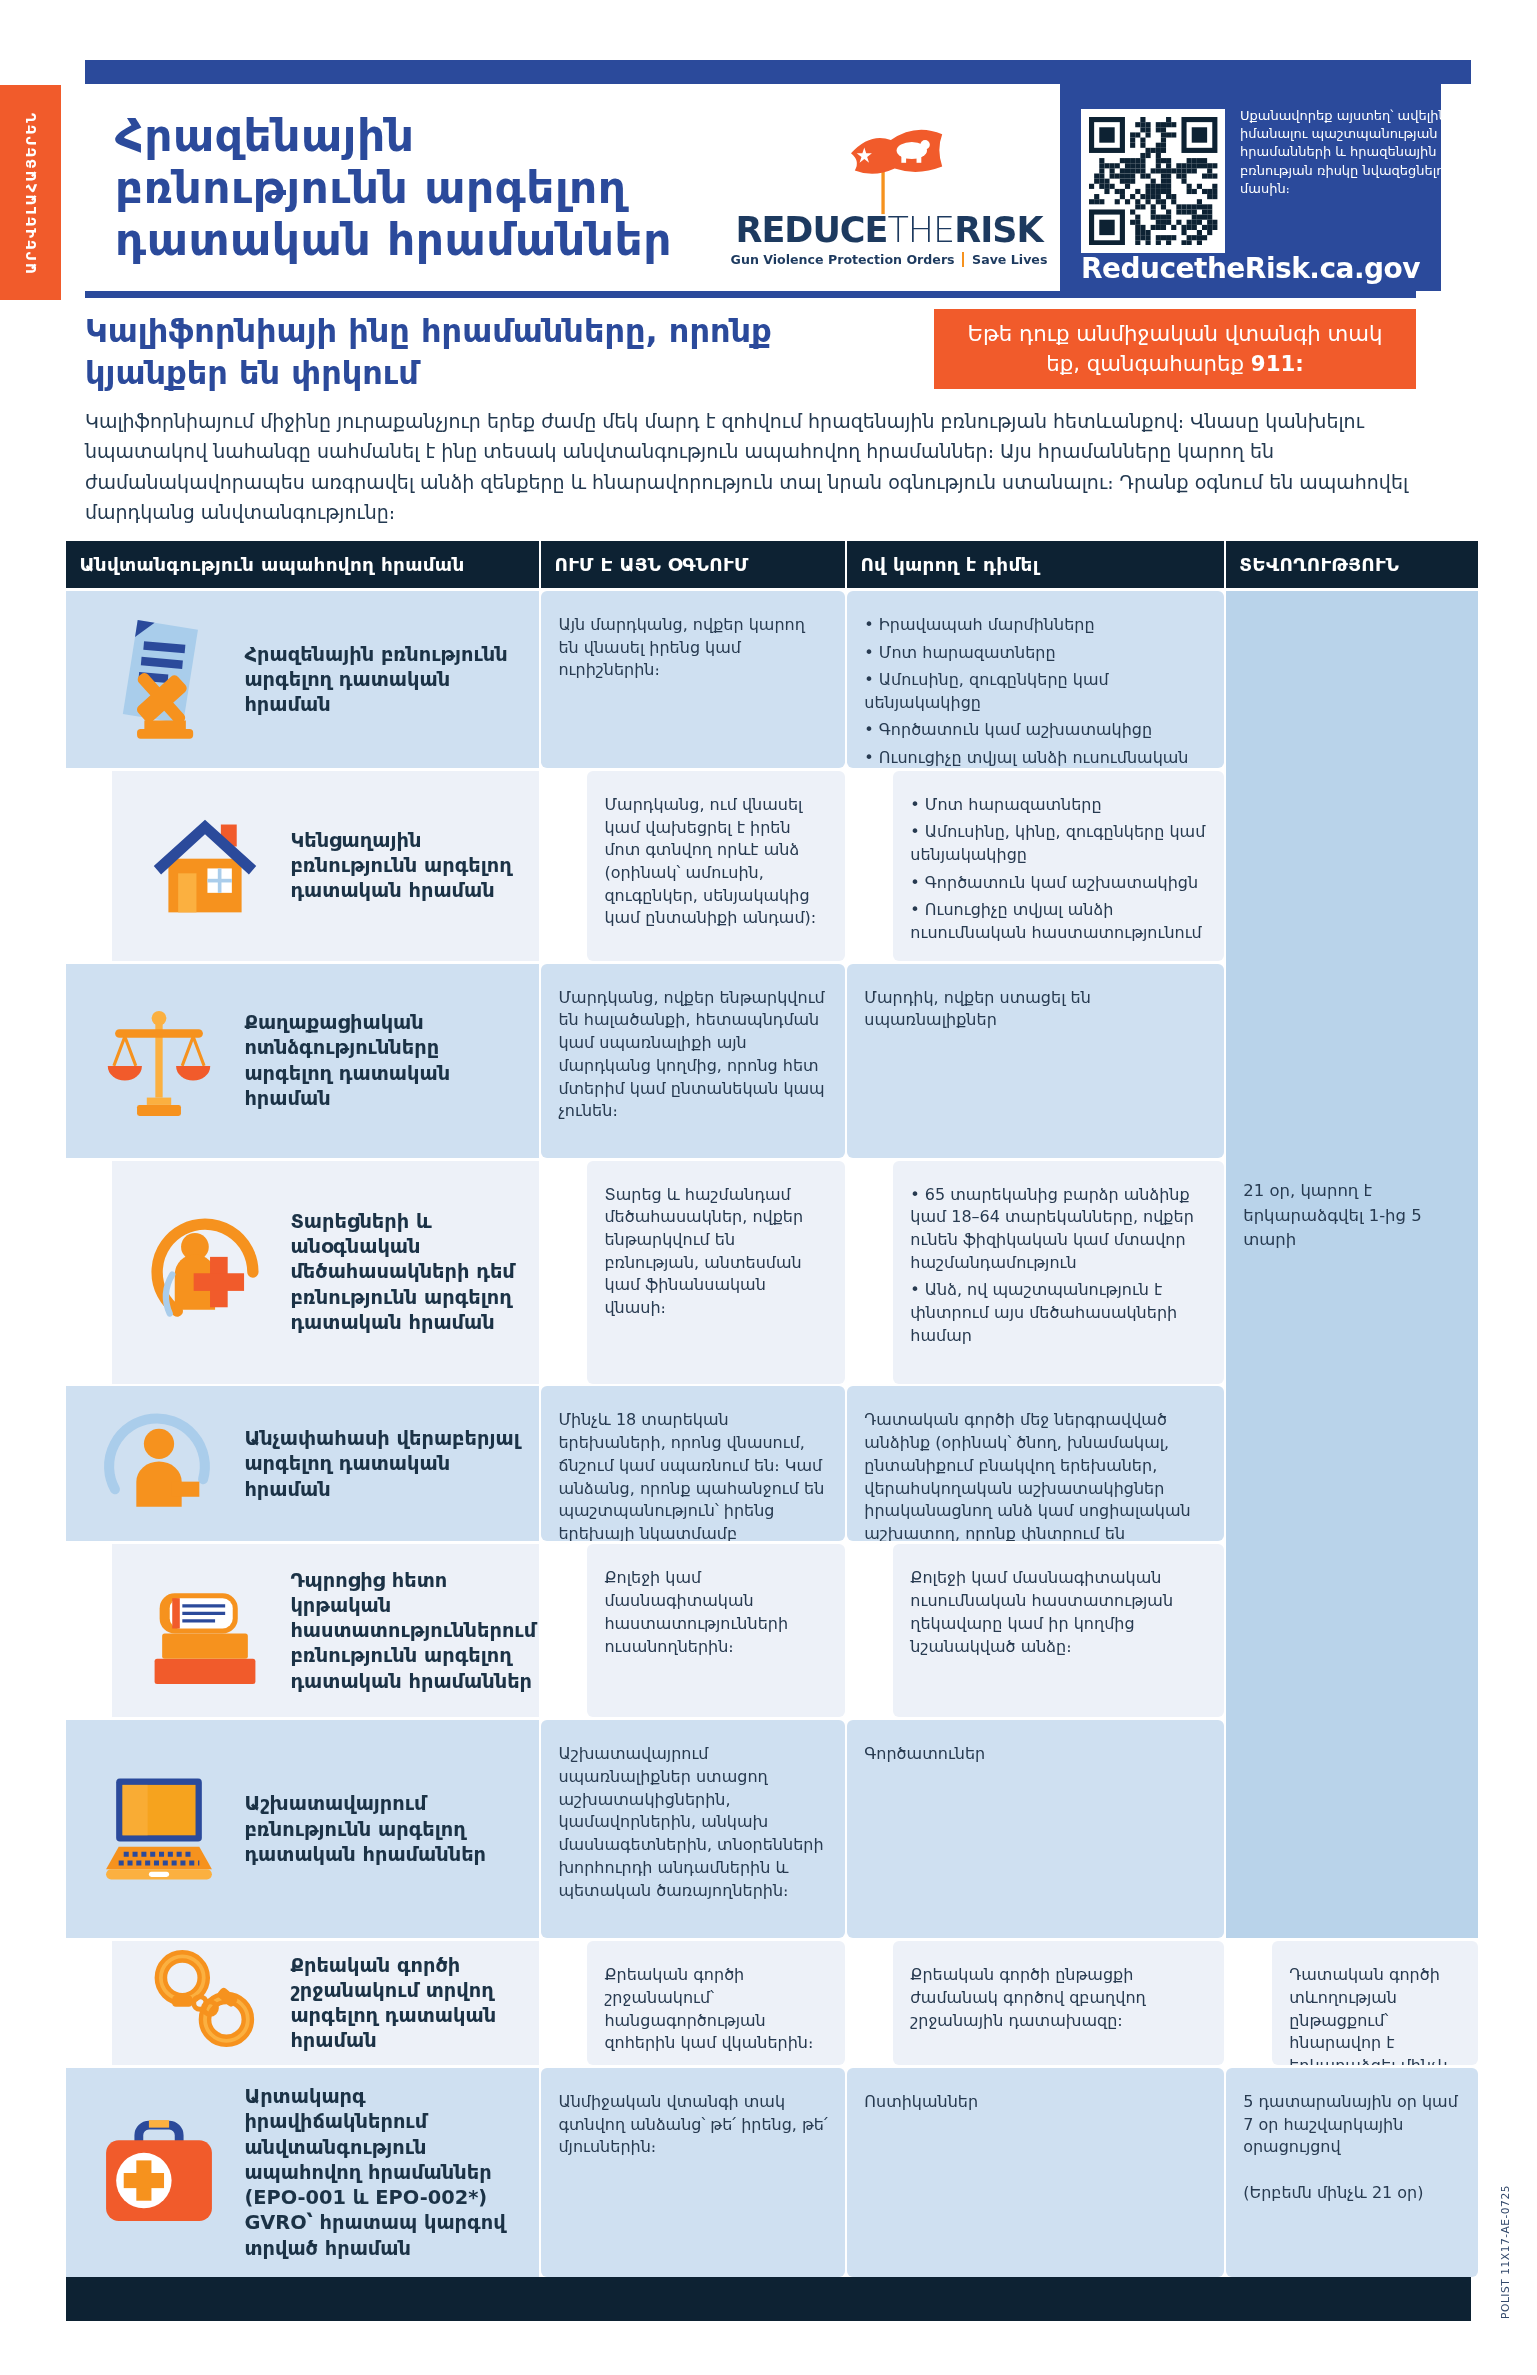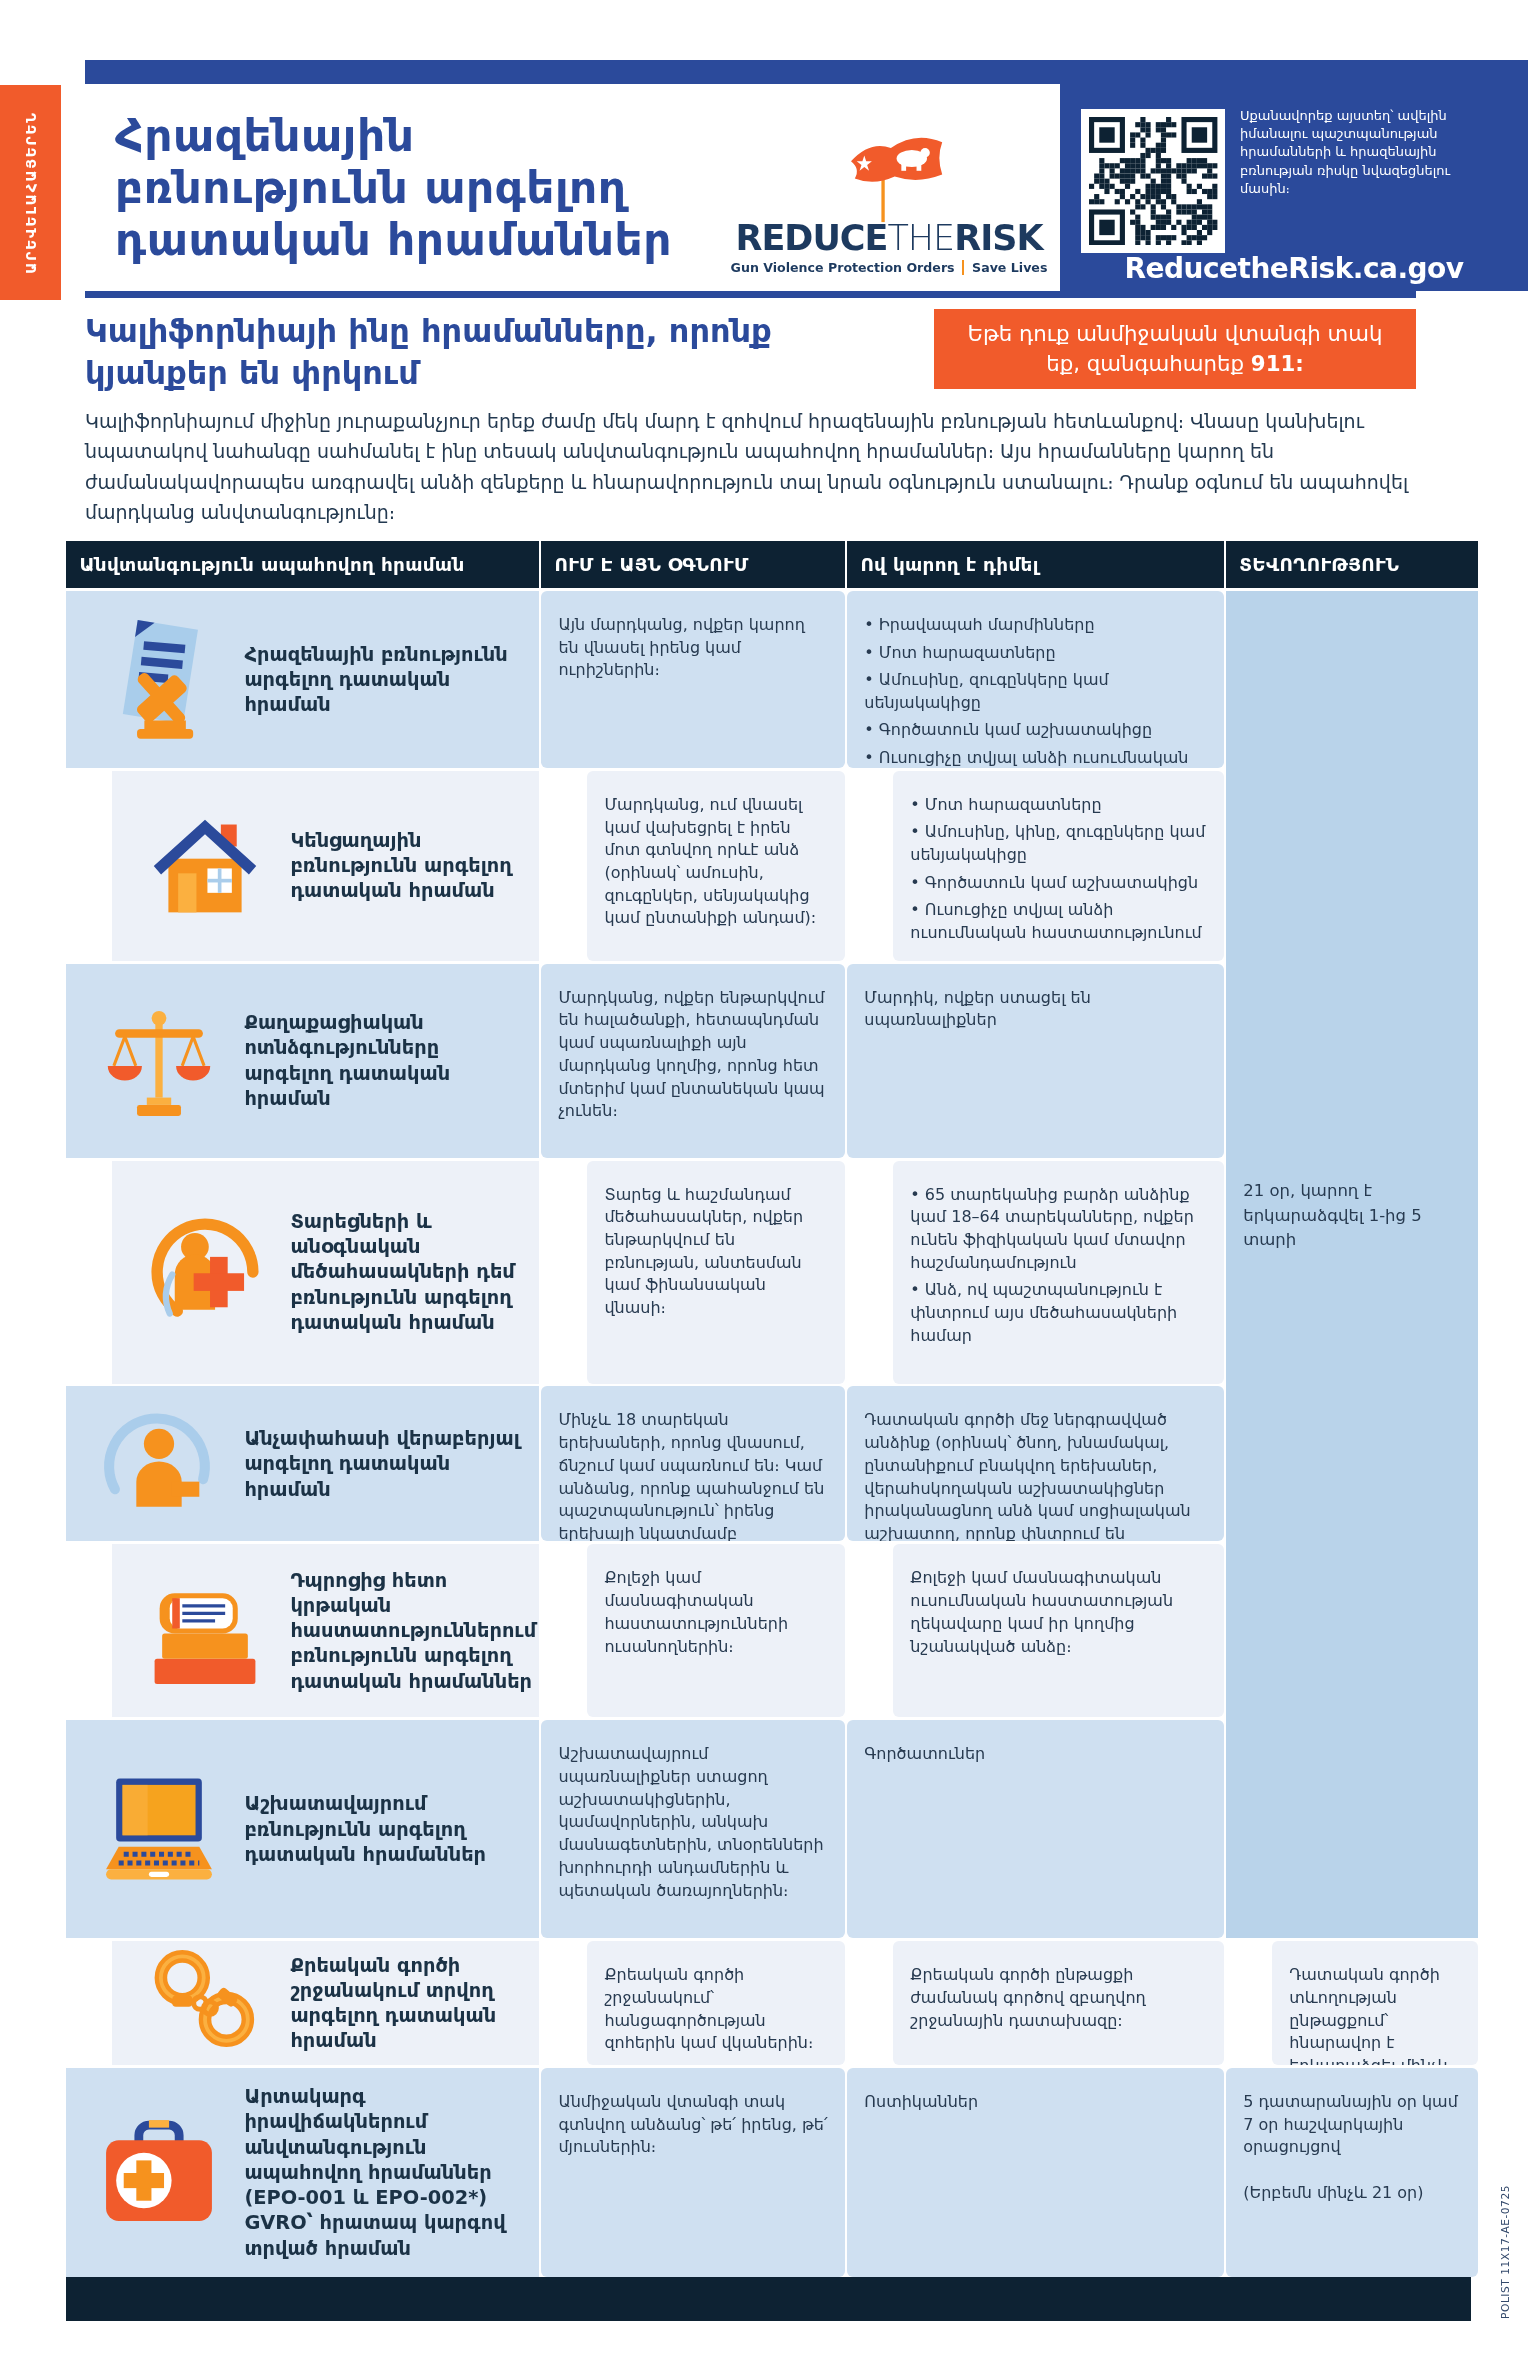--- a/index.html
+++ b/index.html
@@ -8,29 +8,29 @@
 
   
   .side-tab{position:absolute;left:0;top:85px;width:61px;height:215px;background:#f15b2b;
             display:flex;align-items:center;justify-content:center;}
   .side-tab span{writing-mode:vertical-rl;transform:rotate(180deg);color:#fff;
                  font-size:13.6px;letter-spacing:1.9px;font-weight:600;white-space:nowrap;}
   .top-strip{position:absolute;left:85px;top:60px;width:1386px;height:24px;background:#2b4a9b;}
   .title{position:absolute;left:115px;top:110px;width:602px;margin:0;
          font-size:44px;line-height:1.18;font-weight:800;color:#2b4a9b;white-space:pre-line;letter-spacing:0.5px;}
   .logo-panel{position:absolute;left:718px;top:84px;width:342px;height:207px;background:#fff;
-              display:flex;flex-direction:column;align-items:center;justify-content:flex-end;padding-bottom:16px;box-sizing:border-box;}
+              display:flex;flex-direction:column;align-items:center;justify-content:flex-end;padding-bottom:24px;box-sizing:border-box;}
   .logo-flag{margin-bottom:-5.8px;}
   .logo-words{display:flex;align-items:baseline;color:#1d3a5f;}
   .logo-w1,.logo-w3{font-size:35px;font-weight:900;letter-spacing:-1px;}
   .logo-w2{font-size:35px;font-weight:300;letter-spacing:-1px;}
   .logo-tag{display:flex;gap:7.8px;align-items:center;margin-top:1.9px;
             font-size:12.6px;font-weight:700;color:#1d3a5f;}
   .logo-tag .sep{width:1.9px;height:14.6px;background:#f6921e;}
-  .qr-panel{position:absolute;left:1060px;top:60px;width:468px;height:231px;background:#2b4a9b;box-sizing:border-box;}
+  .qr-panel{position:absolute;left:1060px;top:60px;width:381px;height:231px;background:#2b4a9b;box-sizing:border-box;}
   .qr-box{position:absolute;left:21.3px;top:49px;width:144px;height:144px;background:#fff;padding:7.8px;box-sizing:border-box;}
   .qr-caption{position:absolute;left:180px;top:47px;width:215px;color:#fff;font-size:13px;line-height:1.4;}
   .qr-site{position:absolute;left:0;bottom:5.8px;width:100%;text-align:center;color:#fff;
            font-size:28px;font-weight:800;letter-spacing:-0.5px;}
 
   
   .sub-strip{position:absolute;left:85px;top:291px;width:1331px;height:6.8px;background:#2b4a9b;}
   .subtitle{position:absolute;left:85px;top:311px;width:815px;margin:0;
             font-size:32px;font-weight:800;color:#2b4a9b;line-height:1.3;white-space:pre-line;}
   .emergency{position:absolute;left:934px;top:309px;width:482px;height:80px;background:#f15b2b;

